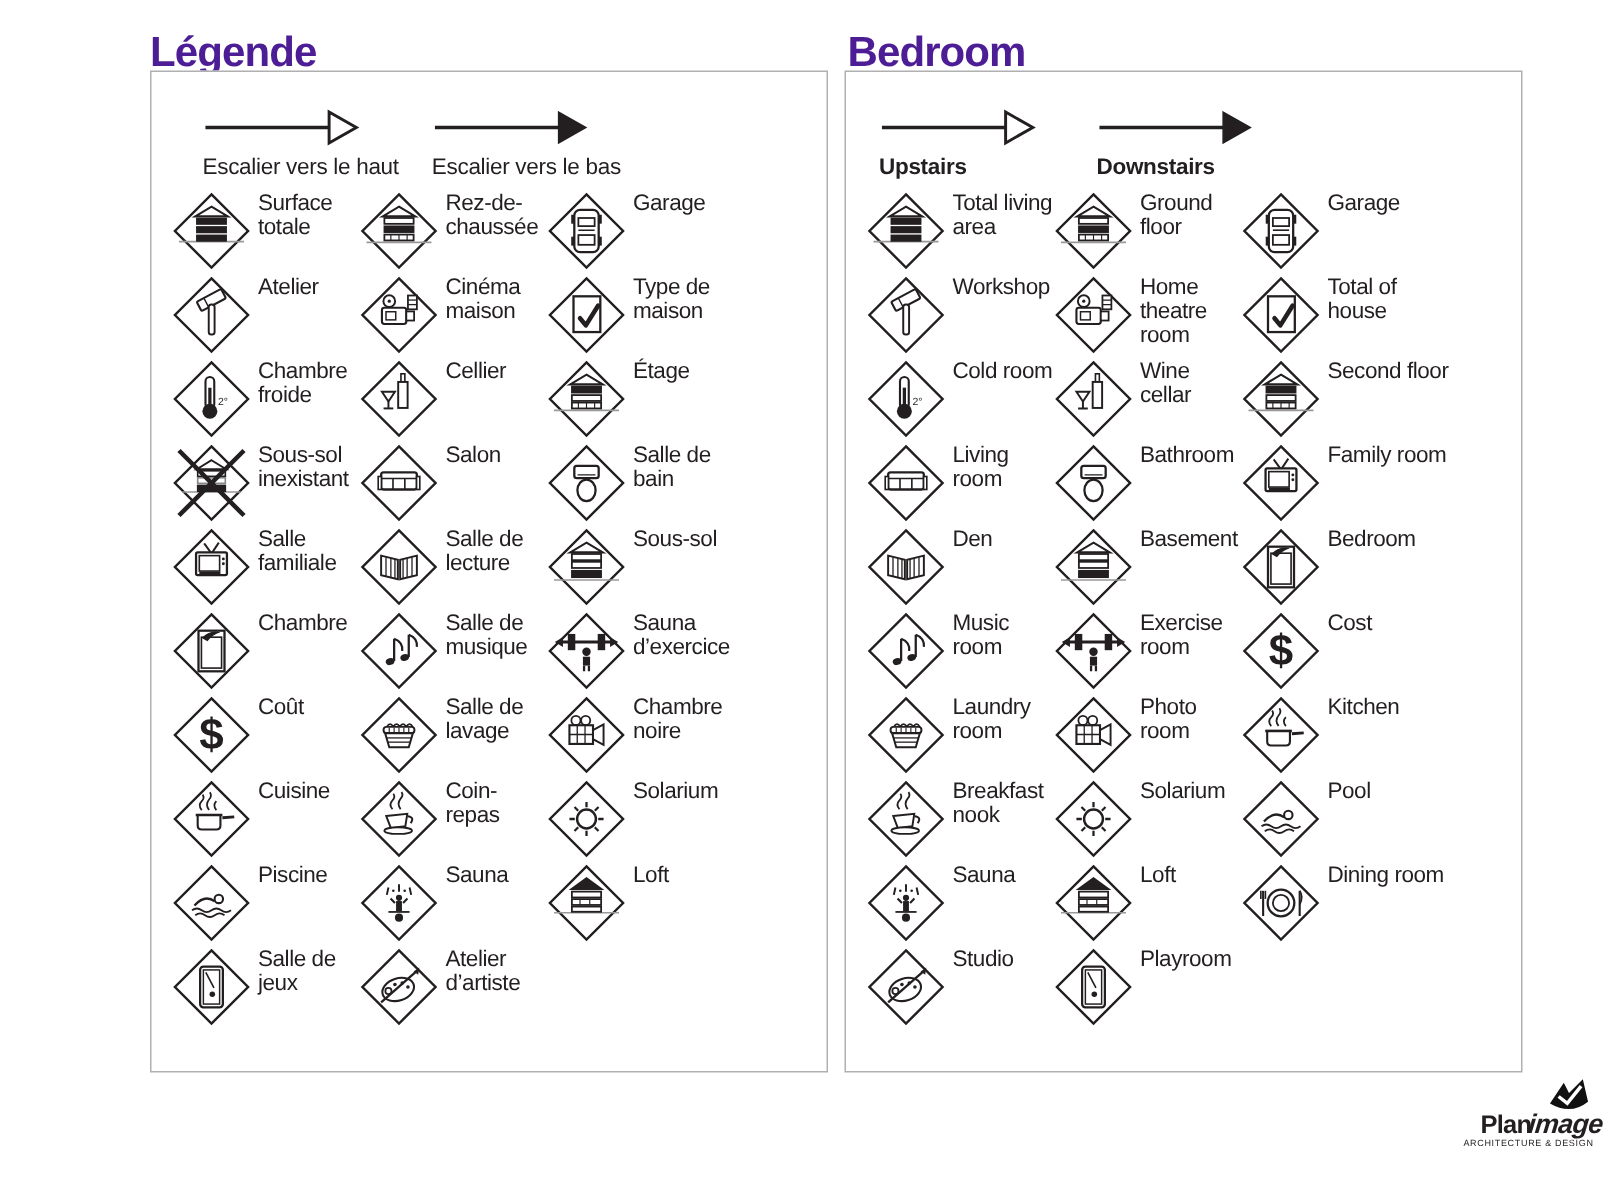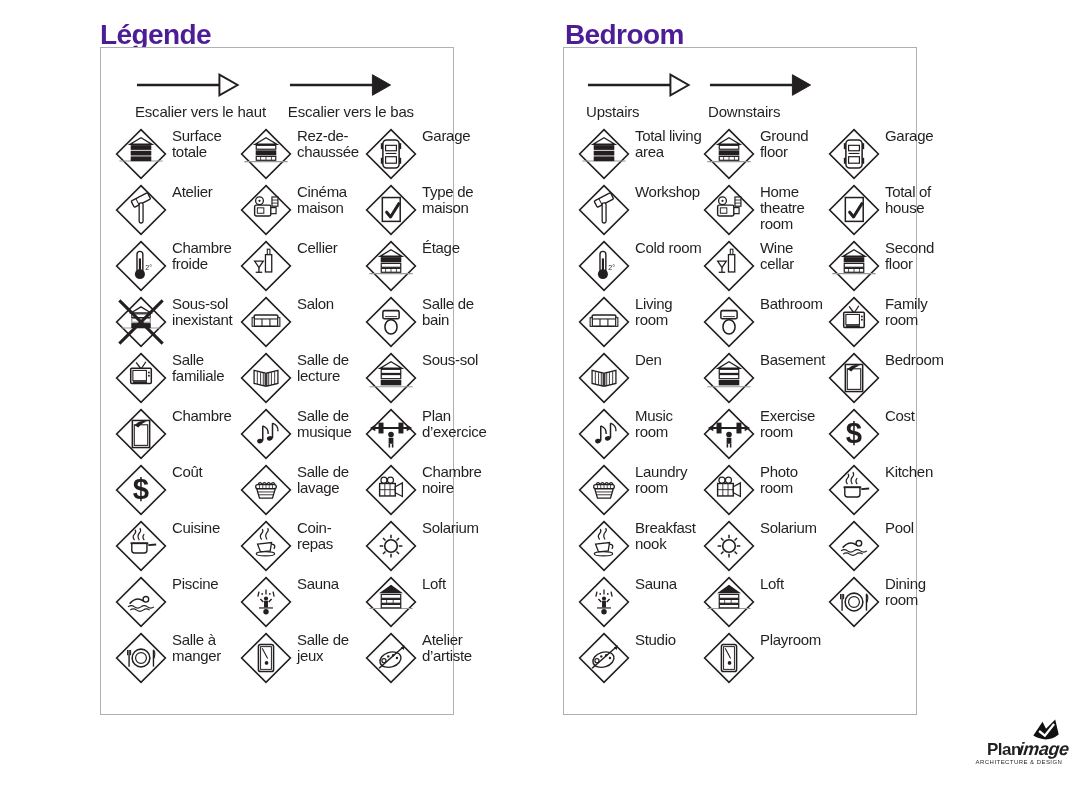--- a/index.html
+++ b/index.html
@@ -8,28 +8,28 @@
     background:#ffffff;color:#231f20;
     font-family:"Liberation Sans","DejaVu Sans",sans-serif;
   }
   .panel-title{
     position:absolute;top:0px;font-size:28px;font-weight:bold;
     letter-spacing:-0.6px;color:#4c1d95;
   }
   #title-fr{left:100px;}
   #title-en{left:565px;}
   .panel{
-    position:absolute;top:47px;width:354px;height:668px;
+    position:absolute;top:47px;width:452px;height:668px;
     border:1px solid #b0b0b0;background:#fff;box-sizing:border-box;
   }
   #panel-fr{left:100px;}
   #panel-en{left:563px;}
   .arrow-row{position:absolute;top:22px;left:0;display:flex;}
   #panel-fr .arrow-row{padding-left:34px;gap:22px;}
-  #panel-en .arrow-row{padding-left:22px;gap:16px;}
+  #panel-en .arrow-row{padding-left:22px;gap:39px;font-weight:bold;}
   .arrow-group{display:flex;flex-direction:column;}
   .arrow-svg{width:106px;height:30px;display:block;}
   .arrow-svg line{stroke:#231f20;stroke-width:2.4;}
   .arrow-svg polygon.outline{fill:#ffffff;stroke:#231f20;stroke-width:2;}
   .arrow-svg polygon.filled{fill:#231f20;stroke:#231f20;stroke-width:1;}
   .arrow-label{font-size:15px;margin-top:3px;letter-spacing:-0.2px;white-space:nowrap;}
   .grid{
     position:absolute;top:80px;left:14px;right:6px;
     display:grid;grid-template-columns:125px 125px 1fr;grid-auto-rows:56px;
   }
@@ -494,21 +494,21 @@
     <span class="cell-label">Salle de musique</span>
   </div>
 
   <div class="cell">
     <span class="icon-wrap">
       <svg class="cell-icon" viewBox="0 0 48 48" aria-hidden="true">
         <polygon class="dia" points="24,1.5 46.5,24 24,46.5 1.5,24"></polygon>
         <use href="#sym-exercise-barbell-icon"></use>
       </svg>
     </span>
-    <span class="cell-label">Plan d’exercice</span>
+    <span class="cell-label">Sauna d’exercice</span>
   </div>
 
   <div class="cell">
     <span class="icon-wrap">
       <svg class="cell-icon" viewBox="0 0 48 48" aria-hidden="true">
         <polygon class="dia" points="24,1.5 46.5,24 24,46.5 1.5,24"></polygon>
         <use href="#sym-cost-dollar-icon"></use>
       </svg>
     </span>
     <span class="cell-label">Coût</span>
@@ -587,29 +587,20 @@
   <div class="cell">
     <span class="icon-wrap">
       <svg class="cell-icon" viewBox="0 0 48 48" aria-hidden="true">
         <polygon class="dia" points="24,1.5 46.5,24 24,46.5 1.5,24"></polygon>
         <use href="#sym-loft-icon"></use>
       </svg>
     </span>
     <span class="cell-label">Loft</span>
   </div>
 
-  <div class="cell">
-    <span class="icon-wrap">
-      <svg class="cell-icon" viewBox="0 0 48 48" aria-hidden="true">
-        <polygon class="dia" points="24,1.5 46.5,24 24,46.5 1.5,24"></polygon>
-        <use href="#sym-dining-plate-icon"></use>
-      </svg>
-    </span>
-    <span class="cell-label">Salle à manger</span>
-  </div>
 
   <div class="cell">
     <span class="icon-wrap">
       <svg class="cell-icon" viewBox="0 0 48 48" aria-hidden="true">
         <polygon class="dia" points="24,1.5 46.5,24 24,46.5 1.5,24"></polygon>
         <use href="#sym-playroom-pooltable-icon"></use>
       </svg>
     </span>
     <span class="cell-label">Salle de jeux</span>
   </div>

